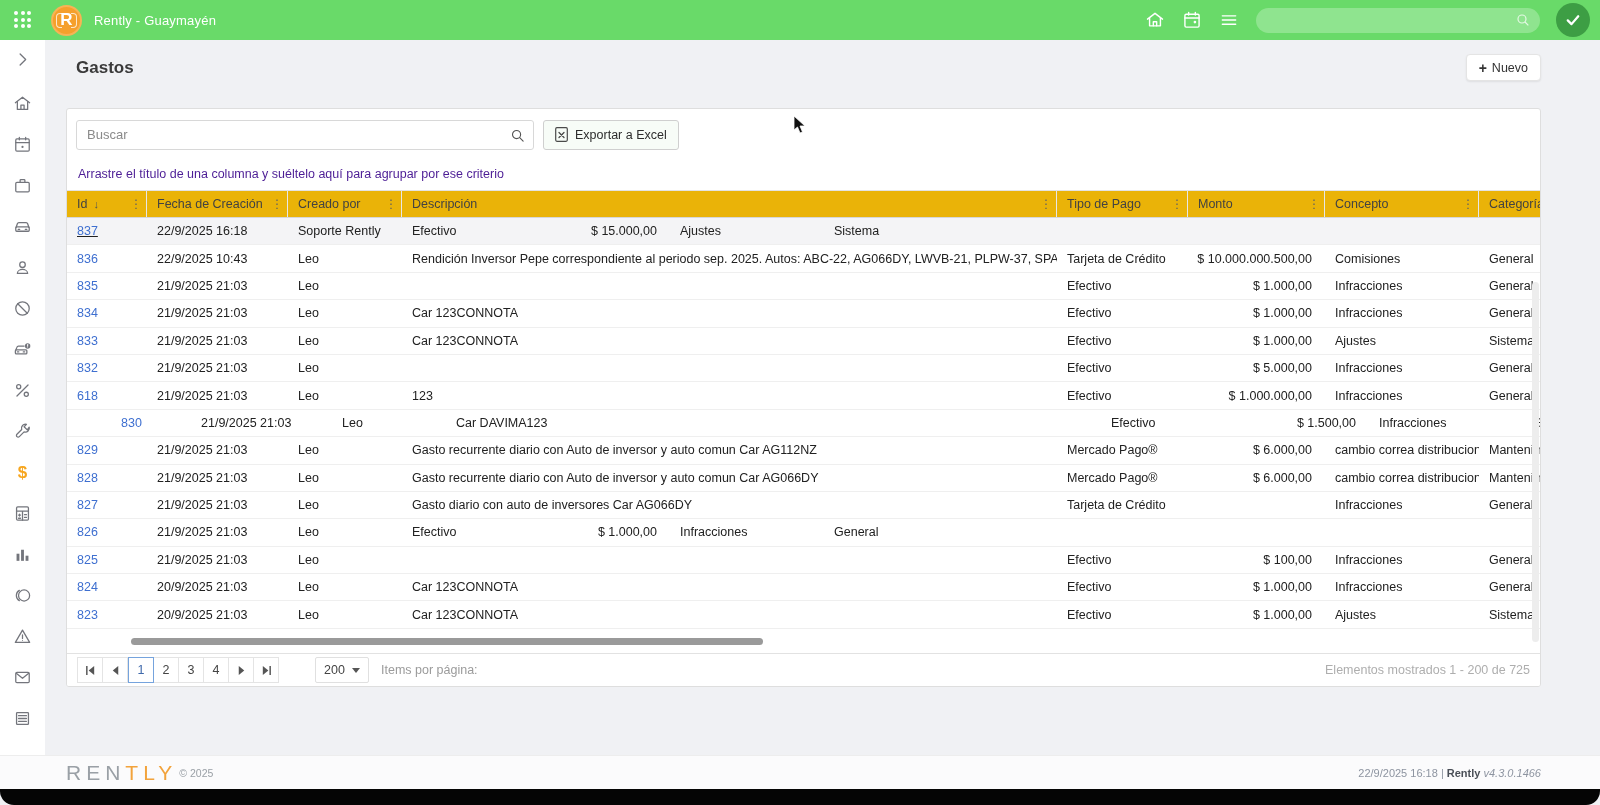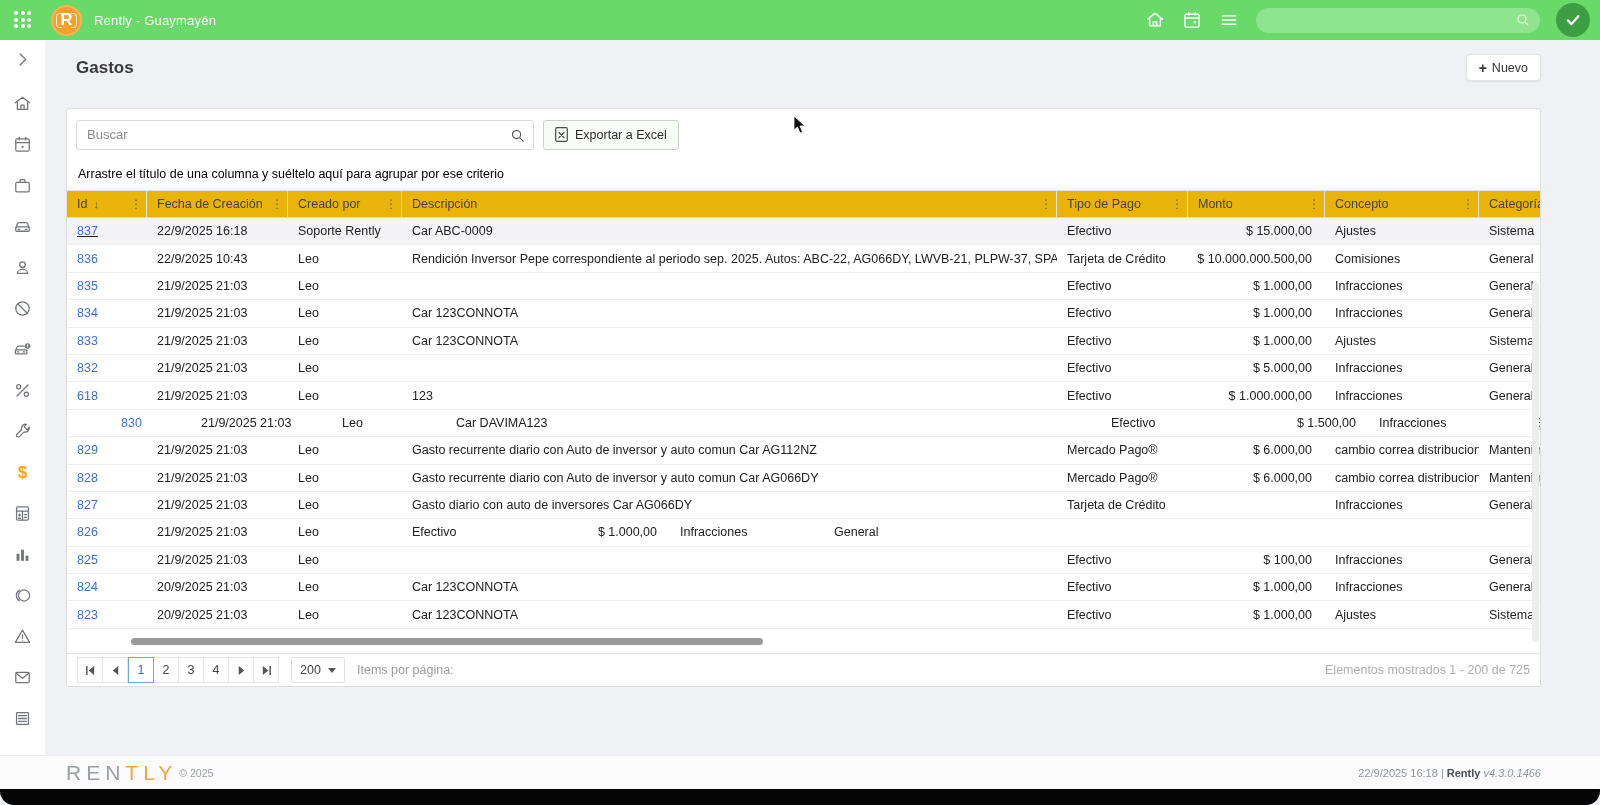--- a/index.html
+++ b/index.html
@@ -40,21 +40,21 @@
   .panel { position:absolute; left:21px; top:68px; width:1475px; height:579px; background:#fff; border:1px solid #dedede; border-radius:3px; overflow:hidden; }
   .toolbar { height:37px; display:flex; align-items:center; padding:0 9px; gap:9px; margin-top:7px; }
   .search-box { width:458px; height:30px; border:1px solid #d8d8d8; border-radius:3px; position:relative; background:#fff; }
   .search-box input { width:100%; height:100%; border:none; outline:none; padding:0 30px 0 10px; font-size:13px; color:#333; font-family:inherit; background:transparent; }
   .search-box input::placeholder { color:#8a8a8a; }
   .search-box .mag { position:absolute; right:8px; top:7px; width:15px; height:15px; }
   .search-box .mag svg { width:100%; height:100%; stroke:#555; fill:none; stroke-width:1.8; stroke-linecap:round; }
   .btn-export { height:30px; padding:0 11px; background:#f7fcf7; border:1px solid #cfcfcf; border-radius:3px; font-size:12.5px; color:#2c2c2c; display:flex; align-items:center; gap:7px; cursor:pointer; font-family:inherit; }
   .btn-export svg { width:13px; height:15px; }
 
-  .group-bar { height:33px; border-bottom:1px solid #e3e3e3; display:flex; align-items:center; padding-left:11px; font-size:12.5px; color:#000000; margin-top:5px; }
+  .group-bar { height:33px; border-bottom:1px solid #e3e3e3; display:flex; align-items:center; padding-left:11px; font-size:12.5px; color:#4c1d95; margin-top:5px; }
 
   
   .thead { display:flex; height:27px; border-bottom:1px solid #d7d7d7; background:#eab308; }
   .th { display:flex; align-items:center; font-size:12.5px; color:#424242; padding-left:10px; border-right:1px solid #e7e7e7; position:relative; flex:none; cursor:pointer; }
   .th:last-child { border-right:none; }
   .th .dots { margin-left:auto; margin-right:4px; color:#616161; font-size:12px; letter-spacing:0; cursor:pointer; line-height:1; }
   .th .sort { margin-left:6px; font-size:11px; color:#555; }
   .tbody .tr { display:flex; height:27.4px; border-bottom:1px solid #efefef; background:#fff; }
   .tbody .tr.selected { background:#f4f4f6; }
   .td { font-size:12.5px; color:#212121; padding-left:10px; display:flex; align-items:center; white-space:nowrap; overflow:hidden; flex:none; }
@@ -63,21 +63,21 @@
 
   .hscroll { position:absolute; left:64px; bottom:41px; width:632px; height:7px; background:#9a9a9a; border-radius:4px; cursor:grab; }
   .vscroll { position:absolute; right:1px; top:173px; width:7px; height:360px; background:#ededed; border-radius:4px; cursor:grab; }
 
   
   .pagebar { position:absolute; left:0; right:0; bottom:0; height:33px; border-top:1px solid #e2e2e2; display:flex; align-items:center; padding:0 10px; background:#fff; }
   .pg-btn { width:26px; height:26px; border:1px solid #e4e4e4; background:#fff; display:flex; align-items:center; justify-content:center; font-size:12.5px; color:#444; cursor:pointer; margin-left:-1px; font-family:inherit; }
   .pg-btn:first-child { margin-left:0; }
   .pg-btn svg { width:11px; height:11px; fill:#555; }
   .pg-btn.current { border:1px solid #75a3dd; color:#3f69ab; background:#fff; z-index:1; }
-  .pg-size { width:54px; height:26px; border:1px solid #e0e0e0; border-radius:2px; margin-left:12px; display:flex; align-items:center; justify-content:space-between; padding:8px 8px; font-size:12.5px; color:#444; cursor:pointer; }
+  .pg-size { width:54px; height:26px; border:1px solid #e0e0e0; border-radius:2px; margin-left:36px; display:flex; align-items:center; justify-content:space-between; padding:8px 8px; font-size:12.5px; color:#444; cursor:pointer; }
   .pg-size .caret { width:0; height:0; border-left:4px solid transparent; border-right:4px solid transparent; border-top:5px solid #555; }
   .pg-items { font-size:12.5px; color:#9b9b9b; margin-left:12px; }
   .pg-summary { margin-left:auto; font-size:12.5px; color:#aeaeae; }
 
   
   .footer { position:absolute; left:0; bottom:16px; width:1600px; height:34px; background:#fbfbfc; border-top:1px solid #ededed; display:flex; align-items:center; z-index:6; }
   .f-logo { margin-left:66px; font-size:21px; letter-spacing:5px; font-weight:400; color:#9aa0a6; }
   .f-logo .accent { color:#f2a33c; }
   .f-copy { font-size:10.5px; color:#9aa0a6; margin-left:2px; }
   .f-right { margin-left:auto; margin-right:59px; font-size:11px; color:#8d94a0; }
@@ -350,21 +350,20 @@
           <span>Categoría</span>
         </div>
       </div>
     <div class="tbody">
         <div class="tr selected">
           <div class="td id" style="width: 80px; text-decoration: underline;">
             <a>837</a>
           </div>
           <div class="td" style="width: 141px;">22/9/2025 16:18</div>
           <div class="td" style="width: 114px;">Soporte Rently</div>
-          <div class="td" style="width: 655px;">Car ABC-0009</div>
           <div class="td" style="width: 131px;">Efectivo</div>
           <div class="td num" style="width: 137px;">$ 15.000,00</div>
           <div class="td" style="width: 154px;">Ajustes</div>
           <div class="td" style="width: 120px;">Sistema</div>
         </div>
         <div class="tr">
           <div class="td id" style="width: 80px;">
             <a>836</a>
           </div>
           <div class="td" style="width: 141px;">22/9/2025 10:43</div>

